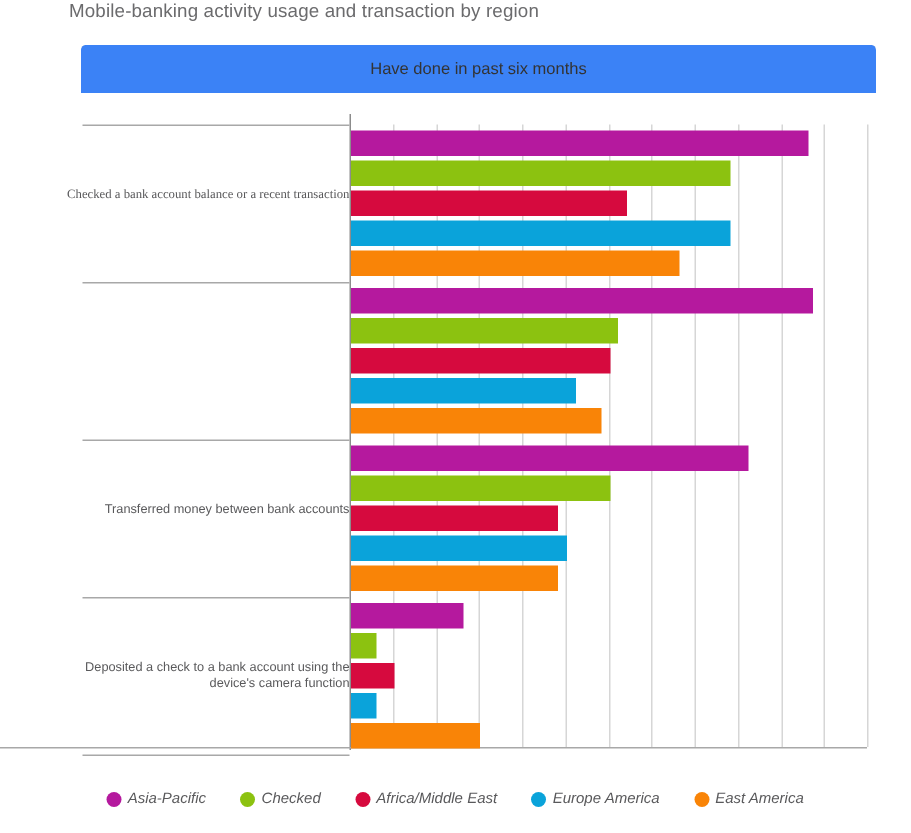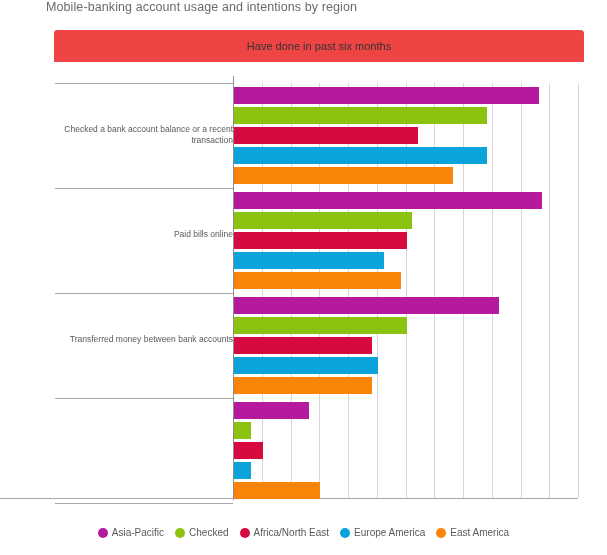--- a/index.html
+++ b/index.html
@@ -46,21 +46,21 @@
     justify-content: center;
     font-size: 11px;
     color: #333333;
     background: #e3e3e3;
     cursor: pointer;
     user-select: none;
     height: 100%;
     box-sizing: border-box;
   }
   .tab.active {
-    background: #ef4444;
+    background: #3b82f6;
     border-radius: 3px 3px 0 0;
   }
 
   
   #plot-area {
     position: absolute;
     left: 0;
     top: 62px;
     width: 607px;
     height: 440px;
@@ -132,42 +132,43 @@
 
   
   #legend {
     position: absolute;
     left: 0;
     top: 527px;
     width: 607px;
     display: flex;
     justify-content: center;
     align-items: flex-start;
-    gap: 11px;
+    gap: 23px;
+    font-style: italic;
   }
   .legend-item {
     display: flex;
     align-items: center;
     gap: 4px;
     font-size: 10px;
     color: #59595b;
     cursor: pointer;
     white-space: nowrap;
   }
   .legend-swatch {
     width: 10px;
     height: 10px;
     border-radius: 50%;
     flex: 0 0 auto;
   }
 </style>
 </head>
 <body>
 
-<div id="chart-title">Mobile-banking account usage and intentions by region</div>
+<div id="chart-title">Mobile-banking activity usage and transaction by region</div>
 
 <div id="tab-bar">
   <div class="tab active">Have done in past six months</div>
 </div>
 
 <div id="plot-area">
   <div id="axis-line-y"></div>
   <div id="grid-layer">
       <div class="gridline" style="left: 28.75px;"></div>
       <div class="gridline" style="left: 57.5px;"></div>
@@ -177,34 +178,33 @@
       <div class="gridline" style="left: 172.5px;"></div>
       <div class="gridline" style="left: 201.25px;"></div>
       <div class="gridline" style="left: 230px;"></div>
       <div class="gridline" style="left: 258.75px;"></div>
       <div class="gridline" style="left: 287.5px;"></div>
       <div class="gridline" style="left: 316.25px;"></div>
       <div class="gridline" style="left: 345px;"></div>
     </div>
   <div id="axis-line-x"></div>
   <div id="groups-layer">
-      <div class="cat-group" style="top: 21px; height: 105px;">
+      <div class="cat-group" style="top: 21px; height: 105px; font-family: Liberation Serif, serif;">
         <div class="cat-separator" style="top: 0px;"></div>
         <div class="cat-label" style="top: 40.5px;">Checked a bank account balance or a recent transaction</div>
         <div class="bars">
           <div class="bar" title="Asia-Pacific: 53" style="top: 4px; width: 304.75px; background: rgb(181, 25, 158);"></div>
           <div class="bar" title="Europe: 44" style="top: 24px; width: 253px; background: rgb(140, 194, 16);"></div>
           <div class="bar" title="Africa/Middle East: 32" style="top: 44px; width: 184px; background: rgb(214, 10, 62);"></div>
           <div class="bar" title="Latin America: 44" style="top: 64px; width: 253px; background: rgb(10, 163, 218);"></div>
           <div class="bar" title="North America: 38" style="top: 84px; width: 218.5px; background: rgb(249, 132, 7);"></div>
         </div>
       </div>
       <div class="cat-group" style="top: 126px; height: 105px;">
         <div class="cat-separator" style="top: 0px;"></div>
-        <div class="cat-label" style="top: 40.5px;">Paid bills online</div>
         <div class="bars">
           <div class="bar" title="Asia-Pacific: 53.5" style="top: 4px; width: 307.625px; background: rgb(181, 25, 158);"></div>
           <div class="bar" title="Europe: 31" style="top: 24px; width: 178.25px; background: rgb(140, 194, 16);"></div>
           <div class="bar" title="Africa/Middle East: 30" style="top: 44px; width: 172.5px; background: rgb(214, 10, 62);"></div>
           <div class="bar" title="Latin America: 26" style="top: 64px; width: 149.5px; background: rgb(10, 163, 218);"></div>
           <div class="bar" title="North America: 29" style="top: 84px; width: 166.75px; background: rgb(249, 132, 7);"></div>
         </div>
       </div>
       <div class="cat-group" style="top: 231px; height: 105px;">
         <div class="cat-separator" style="top: 0px;"></div>
@@ -212,20 +212,21 @@
         <div class="bars">
           <div class="bar" title="Asia-Pacific: 46" style="top: 4px; width: 264.5px; background: rgb(181, 25, 158);"></div>
           <div class="bar" title="Europe: 30" style="top: 24px; width: 172.5px; background: rgb(140, 194, 16);"></div>
           <div class="bar" title="Africa/Middle East: 24" style="top: 44px; width: 138px; background: rgb(214, 10, 62);"></div>
           <div class="bar" title="Latin America: 25" style="top: 64px; width: 143.75px; background: rgb(10, 163, 218);"></div>
           <div class="bar" title="North America: 24" style="top: 84px; width: 138px; background: rgb(249, 132, 7);"></div>
         </div>
       </div>
       <div class="cat-group" style="top: 336px; height: 105px;">
         <div class="cat-separator" style="top: 0px;"></div>
+        <div class="cat-label" style="top: 40.5px;">Deposited a check to a bank account using the device's camera function</div>
         <div class="bars">
           <div class="bar" title="Asia-Pacific: 13" style="top: 4px; width: 74.75px; background: rgb(181, 25, 158);"></div>
           <div class="bar" title="Europe: 3" style="top: 24px; width: 17.25px; background: rgb(140, 194, 16);"></div>
           <div class="bar" title="Africa/Middle East: 5" style="top: 44px; width: 28.75px; background: rgb(214, 10, 62);"></div>
           <div class="bar" title="Latin America: 3" style="top: 64px; width: 17.25px; background: rgb(10, 163, 218);"></div>
           <div class="bar" title="North America: 15" style="top: 84px; width: 86.25px; background: rgb(249, 132, 7);"></div>
         </div>
       </div>
       <div class="cat-separator" style="top: 441px;"></div>
     </div>
@@ -236,21 +237,21 @@
     <div class="legend-item">
       <span class="legend-swatch" style="background: rgb(181, 25, 158);"></span>
       <span>Asia-Pacific</span>
     </div>
     <div class="legend-item">
       <span class="legend-swatch" style="background: rgb(140, 194, 16);"></span>
       <span>Checked</span>
     </div>
     <div class="legend-item">
       <span class="legend-swatch" style="background: rgb(214, 10, 62);"></span>
-      <span>Africa/North East</span>
+      <span>Africa/Middle East</span>
     </div>
     <div class="legend-item">
       <span class="legend-swatch" style="background: rgb(10, 163, 218);"></span>
       <span>Europe America</span>
     </div>
     <div class="legend-item">
       <span class="legend-swatch" style="background: rgb(249, 132, 7);"></span>
       <span>East America</span>
     </div>
   </div>

